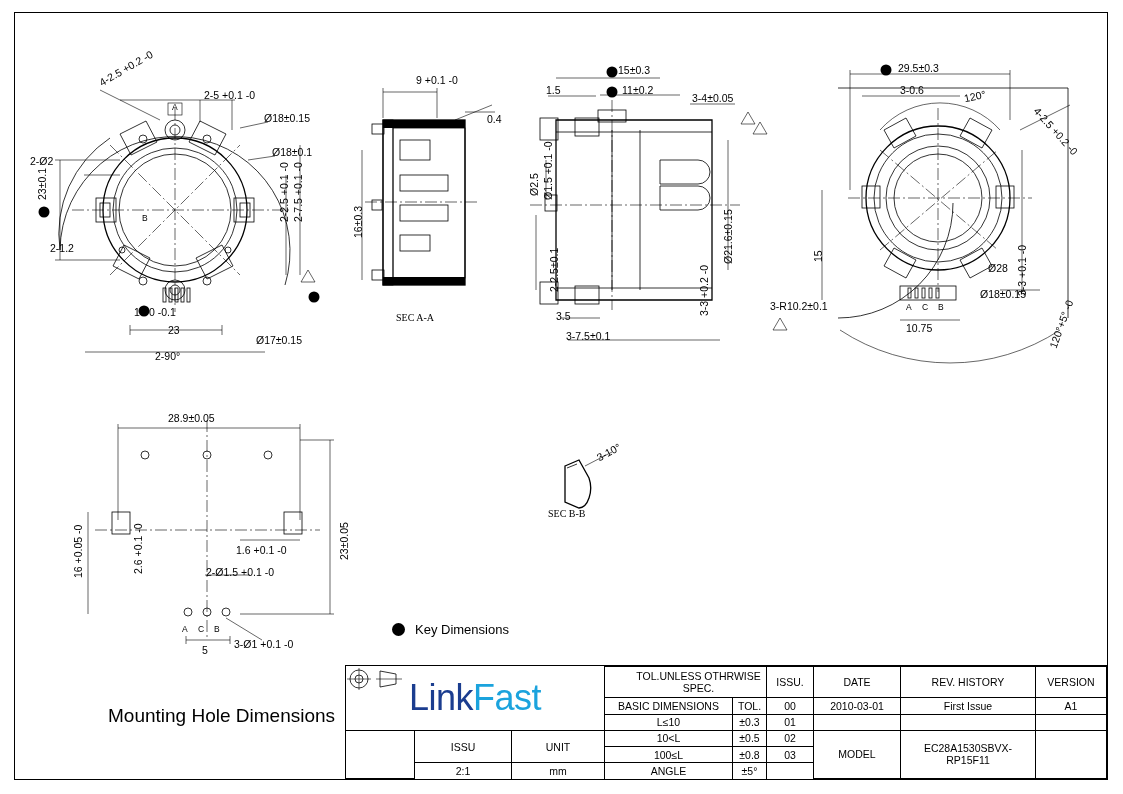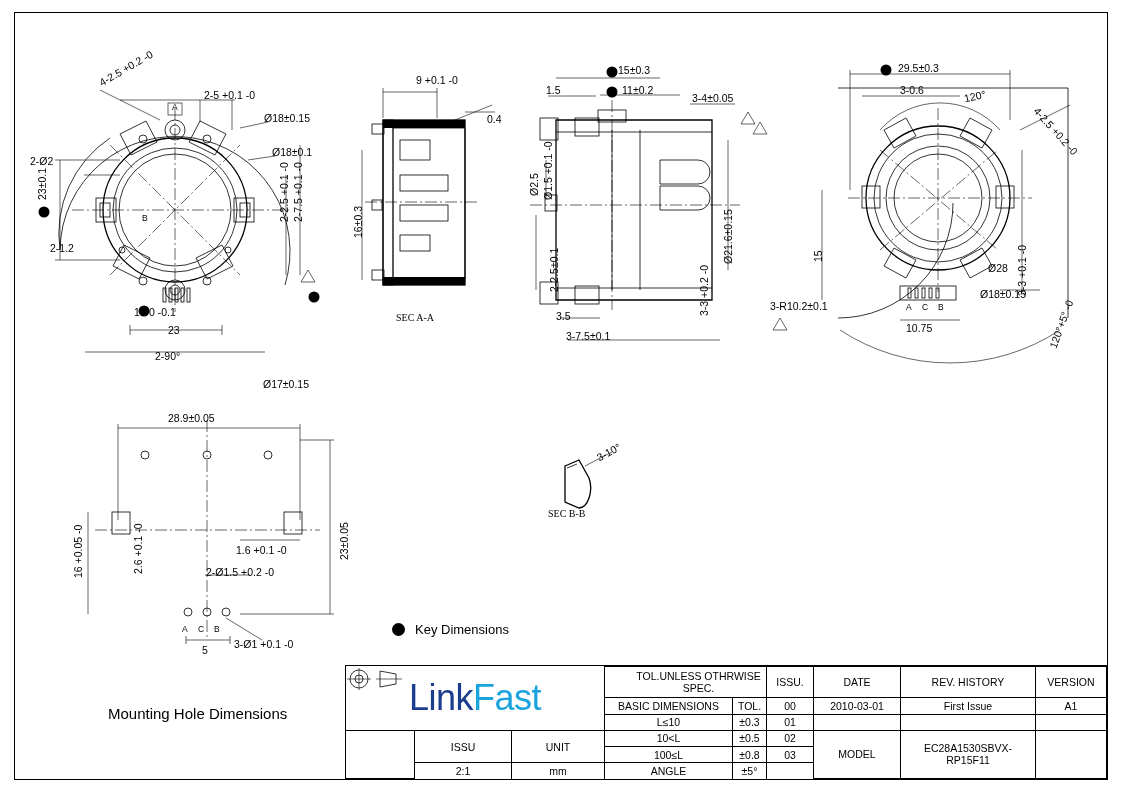--- a/index.html
+++ b/index.html
@@ -19,21 +19,21 @@
   .hatch{fill:#000;}
   
   .tb{position:absolute;left:345px;top:665px;width:763px;height:115px;border:1.5px solid #000;box-sizing:border-box;}
   .tb table{border-collapse:collapse;width:100%;height:100%;font-size:10.5px;}
   .tb td{border:1px solid #000;text-align:center;vertical-align:middle;padding:0 2px;font-family:"Liberation Sans",sans-serif;}
   .logo{font-size:36px;font-weight:normal;letter-spacing:-0.5px;}
   .logo .a{color:#1b3d8f;}
   .logo .b{color:#1ba3dd;}
   .keyrow{position:absolute;left:392px;top:622px;display:flex;align-items:center;gap:10px;font-size:13px;}
   .kdot{width:13px;height:13px;border-radius:50%;background:#000;display:inline-block;}
-  .mount-lbl{position:absolute;left:108px;top:705px;font-size:15px;text-align:right;}
+  .mount-lbl{position:absolute;left:108px;top:705px;font-size:19px;text-align:right;}
 </style>
 </head>
 <body>
 
 <div id="page">
   <div class="frame"></div>
 
   <svg width="1123" height="794">
 
     <g>
@@ -260,21 +260,21 @@
   <div class="dim" style="left:204px;top:89px;">2-5 +0.1 -0</div>
   <div class="dim" style="left:264px;top:112px;">Ø18±0.15</div>
   <div class="dim" style="left:272px;top:146px;">Ø18±0.1</div>
   <div class="dim" style="left:30px;top:155px;">2-Ø2</div>
   <div class="dim rot90" style="left:36px;top:200px;">23±0.1</div>
   <div class="dim" style="left:50px;top:242px;">2-1.2</div>
   <div class="dim rot90" style="left:278px;top:222px;">2-2.5 +0.1 -0</div>
   <div class="dim rot90" style="left:292px;top:222px;">2-7.5 +0.1 -0</div>
   <div class="dim" style="left:134px;top:306px;">1 +0 -0.1</div>
   <div class="dim" style="left:168px;top:324px;">23</div>
-  <div class="dim" style="left:263px;top:334px;margin-top:44px;">Ø17±0.15</div>
+  <div class="dim" style="left:256px;top:334px;">Ø17±0.15</div>
   <div class="dim" style="left:155px;top:350px;">2-90°</div>
   <div class="dim xs" style="left:172px;top:102px;">A</div>
   <div class="dim xs" style="left:142px;top:213px;">B</div>
 
   <div class="dim" style="left:388px;top:74px;margin-left:28px;">9 +0.1 -0</div>
   <div class="dim" style="left:487px;top:113px;">0.4</div>
   <div class="dim rot90" style="left:352px;top:238px;">16±0.3</div>
   <div class="cap" style="left:396px;top:312px;">SEC A-A</div>
 
   <div class="dim" style="left:618px;top:64px;">15±0.3</div>
@@ -302,21 +302,21 @@
   <div class="dim" style="left:1036px;top:318px;transform:rotate(-70deg);">120°+5° -0</div>
   <div class="dim xs" style="left:906px;top:302px;">A</div>
   <div class="dim xs" style="left:922px;top:302px;">C</div>
   <div class="dim xs" style="left:938px;top:302px;">B</div>
 
   <div class="dim" style="left:168px;top:412px;">28.9±0.05</div>
   <div class="dim rot90" style="left:338px;top:560px;">23±0.05</div>
   <div class="dim rot90" style="left:72px;top:578px;">16 +0.05 -0</div>
   <div class="dim rot90" style="left:132px;top:574px;">2.6 +0.1 -0</div>
   <div class="dim" style="left:236px;top:544px;">1.6 +0.1 -0</div>
-  <div class="dim" style="left:206px;top:566px;">2-Ø1.5 +0.2 -0</div>
+  <div class="dim" style="left:206px;top:566px;">2-Ø1.5 +0.1 -0</div>
   <div class="dim" style="left:234px;top:638px;">3-Ø1 +0.1 -0</div>
   <div class="dim" style="left:202px;top:644px;">5</div>
   <div class="dim xs" style="left:182px;top:624px;">A</div>
   <div class="dim xs" style="left:198px;top:624px;">C</div>
   <div class="dim xs" style="left:214px;top:624px;">B</div>
   <div class="mount-lbl">Mounting Hole Dimensions</div>
 
   <div class="dim" style="left:596px;top:446px;transform:rotate(-28deg);">3-10°</div>
   <div class="cap" style="left:548px;top:508px;">SEC B-B</div>
 

